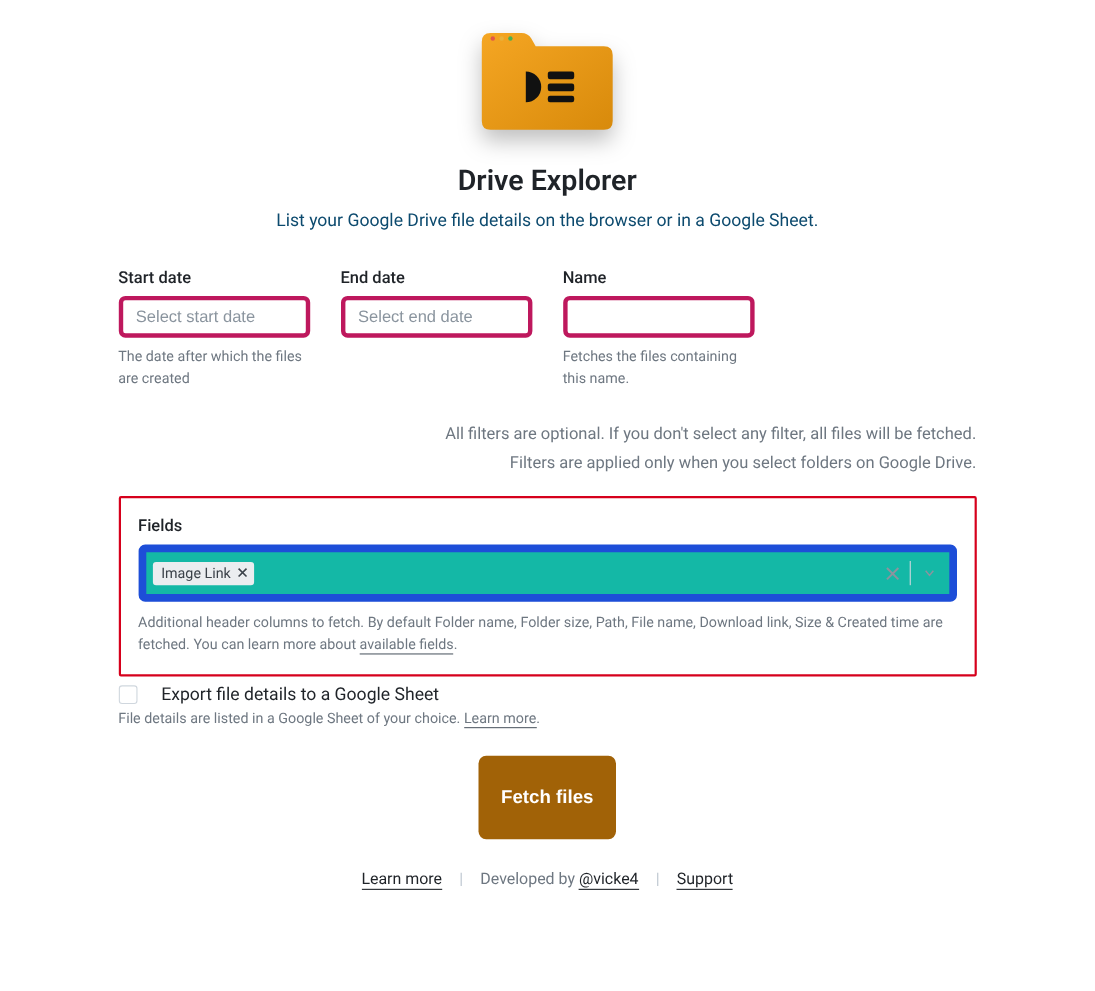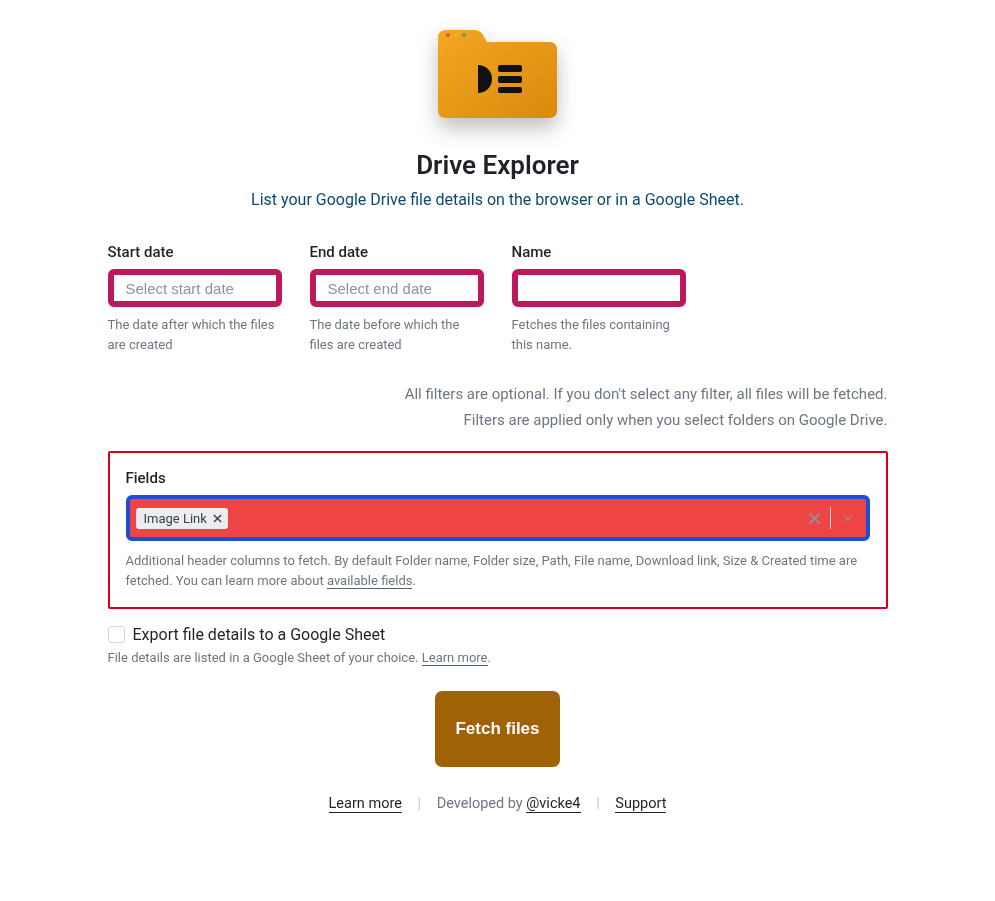--- a/index.html
+++ b/index.html
@@ -41,21 +41,21 @@
   }
   .field-label {
     font-size: 15px;
     font-weight: 500;
     color: #1f2328;
     margin-bottom: 8px;
   }
   .input {
     width: 100%;
     height: 38px;
-    border: 6px solid #be185d;
+    border: 4px solid #be185d;
     border-radius: 6px;
     padding: 0 12px;
     font-size: 15px;
     color: #1f2328;
     background: #fff;
   }
   .input::placeholder { color: #8a949e; }
   .help {
     font-size: 13px;
     color: #6e7781;
@@ -104,23 +104,23 @@
     border: 2px solid #d6001c;
     border-radius: 2px;
     padding: 16px;
     margin-top: 18px;
   }
   .multiselect {
     display: flex;
     align-items: center;
     width: 100%;
     min-height: 38px;
-    border: 4px solid #1d4ed8;
+    border: 7px solid #1d4ed8;
     border-radius: 6px;
-    background: #ef4444;
+    background: #14b8a6;
     padding-left: 6px;
   }
   .chip {
     display: inline-flex;
     align-items: center;
     background: #ebedf0;
     border-radius: 3px;
     font-size: 13px;
     color: #3b4149;
     padding: 3px 6px 3px 8px;
@@ -150,23 +150,23 @@
     line-height: 1.55;
   }
   .underline-link {
     color: #6e7781;
     text-decoration: none;
     border-bottom: 1px solid #57606a;
     cursor: pointer;
   }
   .export-row {
     display: flex;
-    align-items: center;
-    gap: 8px;
-    margin-top: 16px;
+    align-items: flex-end;
+    gap: 22px;
+    margin-top: 6px;
   }
   .checkbox {
     width: 17px; height: 17px;
     border: 1.5px solid #d0d7de;
     border-radius: 3px;
     background: #fff;
     cursor: pointer;
   }
   .export-label {
     font-size: 16px;
@@ -240,21 +240,20 @@
   <div class="grid">
     <div>
       <div class="field-label">Start date</div>
       <input class="input" placeholder="Select start date" style="">
       <div class="help">The date after which the files are created</div>
     </div>
 
     <div>
       <div class="field-label">End date</div>
       <input class="input" placeholder="Select end date" style="">
-      <div class="help">The date before which the files are created</div>
     </div>
 
     <div>
       <div class="field-label">Name</div>
       <input class="input" style="">
       <div class="help">Fetches the files containing this name.</div>
     </div>
 
   </div>
 

